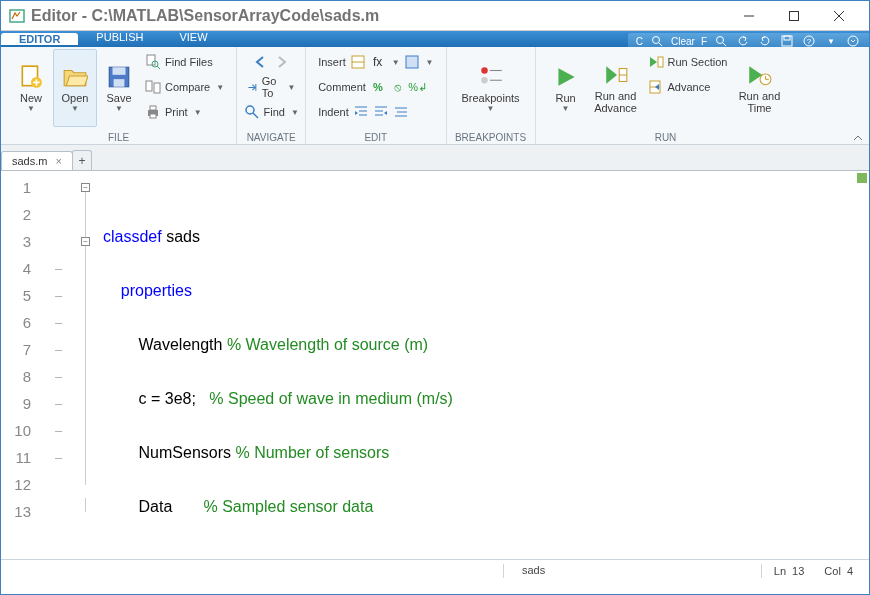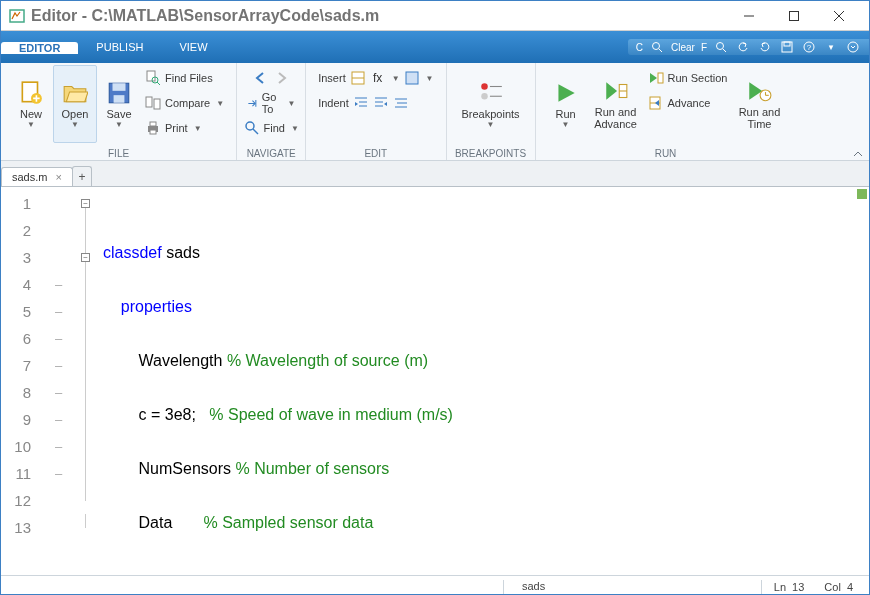--- a/index.html
+++ b/index.html
@@ -2,21 +2,21 @@
 <html><head>
 <meta charset="utf-8">
 <style>
 * { margin:0; padding:0; box-sizing:border-box; font-family:"Segoe UI",Tahoma,sans-serif; }
 body { background:#fff; width:870px; height:595px; overflow:hidden; border:1px solid #3d80c4; }
 .titlebar { height:30px; background:#fff; display:flex; align-items:center; padding:0 8px; border-bottom:1px solid #d0d0d0; }
 .titlebar-icon { width:16px; height:16px; margin-right:6px; }
 .titlebar-text { font-size:16px; color:#737373; flex:1;font-weight:bold; }
 .winbtn { width:45px; height:28px; display:flex; align-items:center; justify-content:center; color:#333; }
 .winbtn svg { width:10px; height:10px; }
-.tabs-row { height:32px; background:linear-gradient(#3b8fd6,#1f6fb5); display:flex; align-items:center; position:relative; }
+.tabs-row { height:16px; background:linear-gradient(#3b8fd6,#1f6fb5); display:flex; align-items:flex-start; position:relative; }
 .ribbon-tab { padding:0 18px; font-size:11px; color:#fff; display:flex; align-items:center; cursor:pointer; }
 .ribbon-tab.active { background:#fff; color:#2a72b8; font-weight:600; border-radius:3px 3px 0 0; margin-top:2px; }
 .qat { margin-left:auto; display:flex; align-items:center; padding-right:6px; gap:2px; background:linear-gradient(#5ca5de,#3a86c5); border-radius:3px 0 0 3px; margin-top:2px; margin-bottom:2px; padding-left:6px; }
 .qat-item { width:20px; height:16px; display:flex; align-items:center; justify-content:center; color:#fff; font-size:9px; }
 .qat-item svg { width:12px; height:12px; }
 .qat-label { color:#fff; font-size:10px; padding:0 2px; }
 .ribbon { height:98px; background:#f5f8fb; border-bottom:1px solid #cdd5dc; display:flex; position:relative; }
 .group { border-right:1px solid #d8dee4; padding:2px 8px 0 8px; display:flex; flex-direction:column; position:relative; }
 .group-label { position:absolute; bottom:1px; left:0; right:0; text-align:center; font-size:10px; color:#6a7580; }
 .ribbon-expand { position:absolute; right:6px; bottom:4px; width:10px; height:10px; color:#6a7580; }
@@ -260,20 +260,26 @@
         <span class="ico16" style="font-size:12px;color:#333">fx</span>
           <span class="drop">▼</span>
         <span class="ico16">
             <svg viewBox="0 0 16 16">
               <rect x="2" y="2" width="12" height="12" fill="#cfe0f5" stroke="#3b7dc4"></rect>
             </svg>
           </span>
           <span class="drop">▼</span>
       </div>
       <div class="smbtn">
+        <span>Comment</span>
+        <span class="ico16" style="color:#2a9d3a;font-weight:bold">%</span>
+        <span class="ico16" style="color:#2a9d3a">⦸</span>
+        <span class="ico16" style="color:#2a9d3a">%↲</span>
+      </div>
+      <div class="smbtn">
         <span>Indent</span>
         <span class="ico16">
             <svg viewBox="0 0 16 16">
               <line x1="2" y1="3" x2="14" y2="3" stroke="#3b7dc4"></line>
               <line x1="6" y1="7" x2="14" y2="7" stroke="#3b7dc4"></line>
               <line x1="6" y1="11" x2="14" y2="11" stroke="#3b7dc4"></line>
               <path d="M2 7 l3 2 -3 2 z" fill="#3b7dc4"></path>
             </svg>
           </span>
         <span class="ico16">

